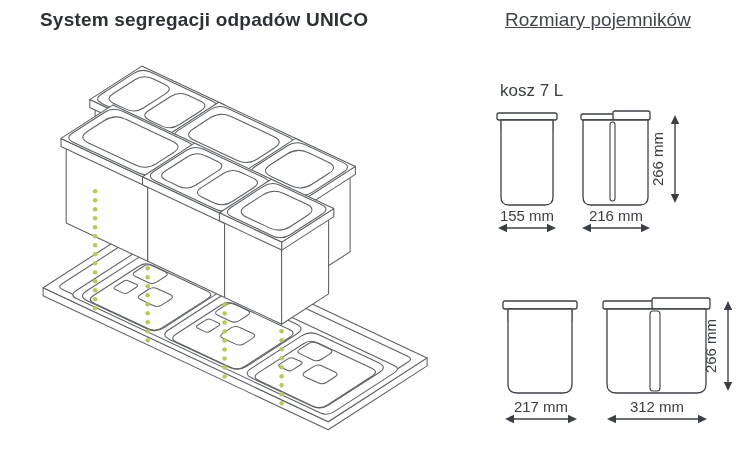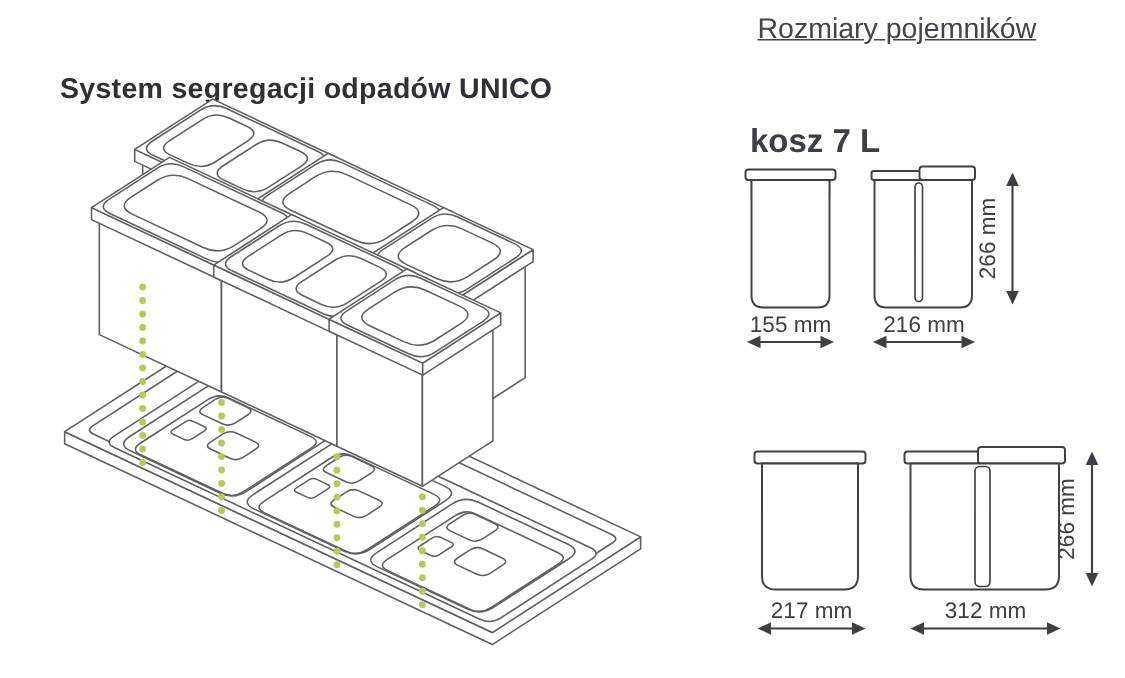--- a/index.html
+++ b/index.html
@@ -2,28 +2,28 @@
 <html><head>
 <meta charset="utf-8">
 <style>
   html,body{margin:0;padding:0;background:#ffffff;}
   .canvas{
     position:relative;width:750px;height:452px;background:#ffffff;overflow:hidden;
     font-family:"Liberation Sans", "DejaVu Sans", sans-serif;
   }
   .title-left{
     position:absolute;left:40px;top:9px;
-    font-size:19px;font-weight:700;color:#2d3036;letter-spacing:.2px;white-space:nowrap;margin-top:40px;
+    font-size:19px;font-weight:700;color:#2d3036;letter-spacing:.2px;white-space:nowrap;
   }
   .title-right{
     position:absolute;left:505px;top:9px;
     font-size:19px;font-weight:400;color:#42454c;white-space:nowrap;text-decoration:underline;
   }
   .kosz-label{
-    position:absolute;font-size:22px;font-weight:700;color:#3a3e45;white-space:nowrap;
+    position:absolute;font-size:17px;font-weight:400;color:#3a3e45;white-space:nowrap;
   }
   .kosz-7{left:500px;top:81px;}
   .kosz-15{left:502px;top:270px;}
   .iso-wrap{position:absolute;left:0;top:40px;width:470px;height:412px;}
   .dim-svg{position:absolute;}
   .svg7{left:490px;top:75px;}
   .svg15{left:490px;top:263px;}
   .dim-svg text{
     font-family:"Liberation Sans","DejaVu Sans",sans-serif;
     font-size:15px;fill:#3c4046;

